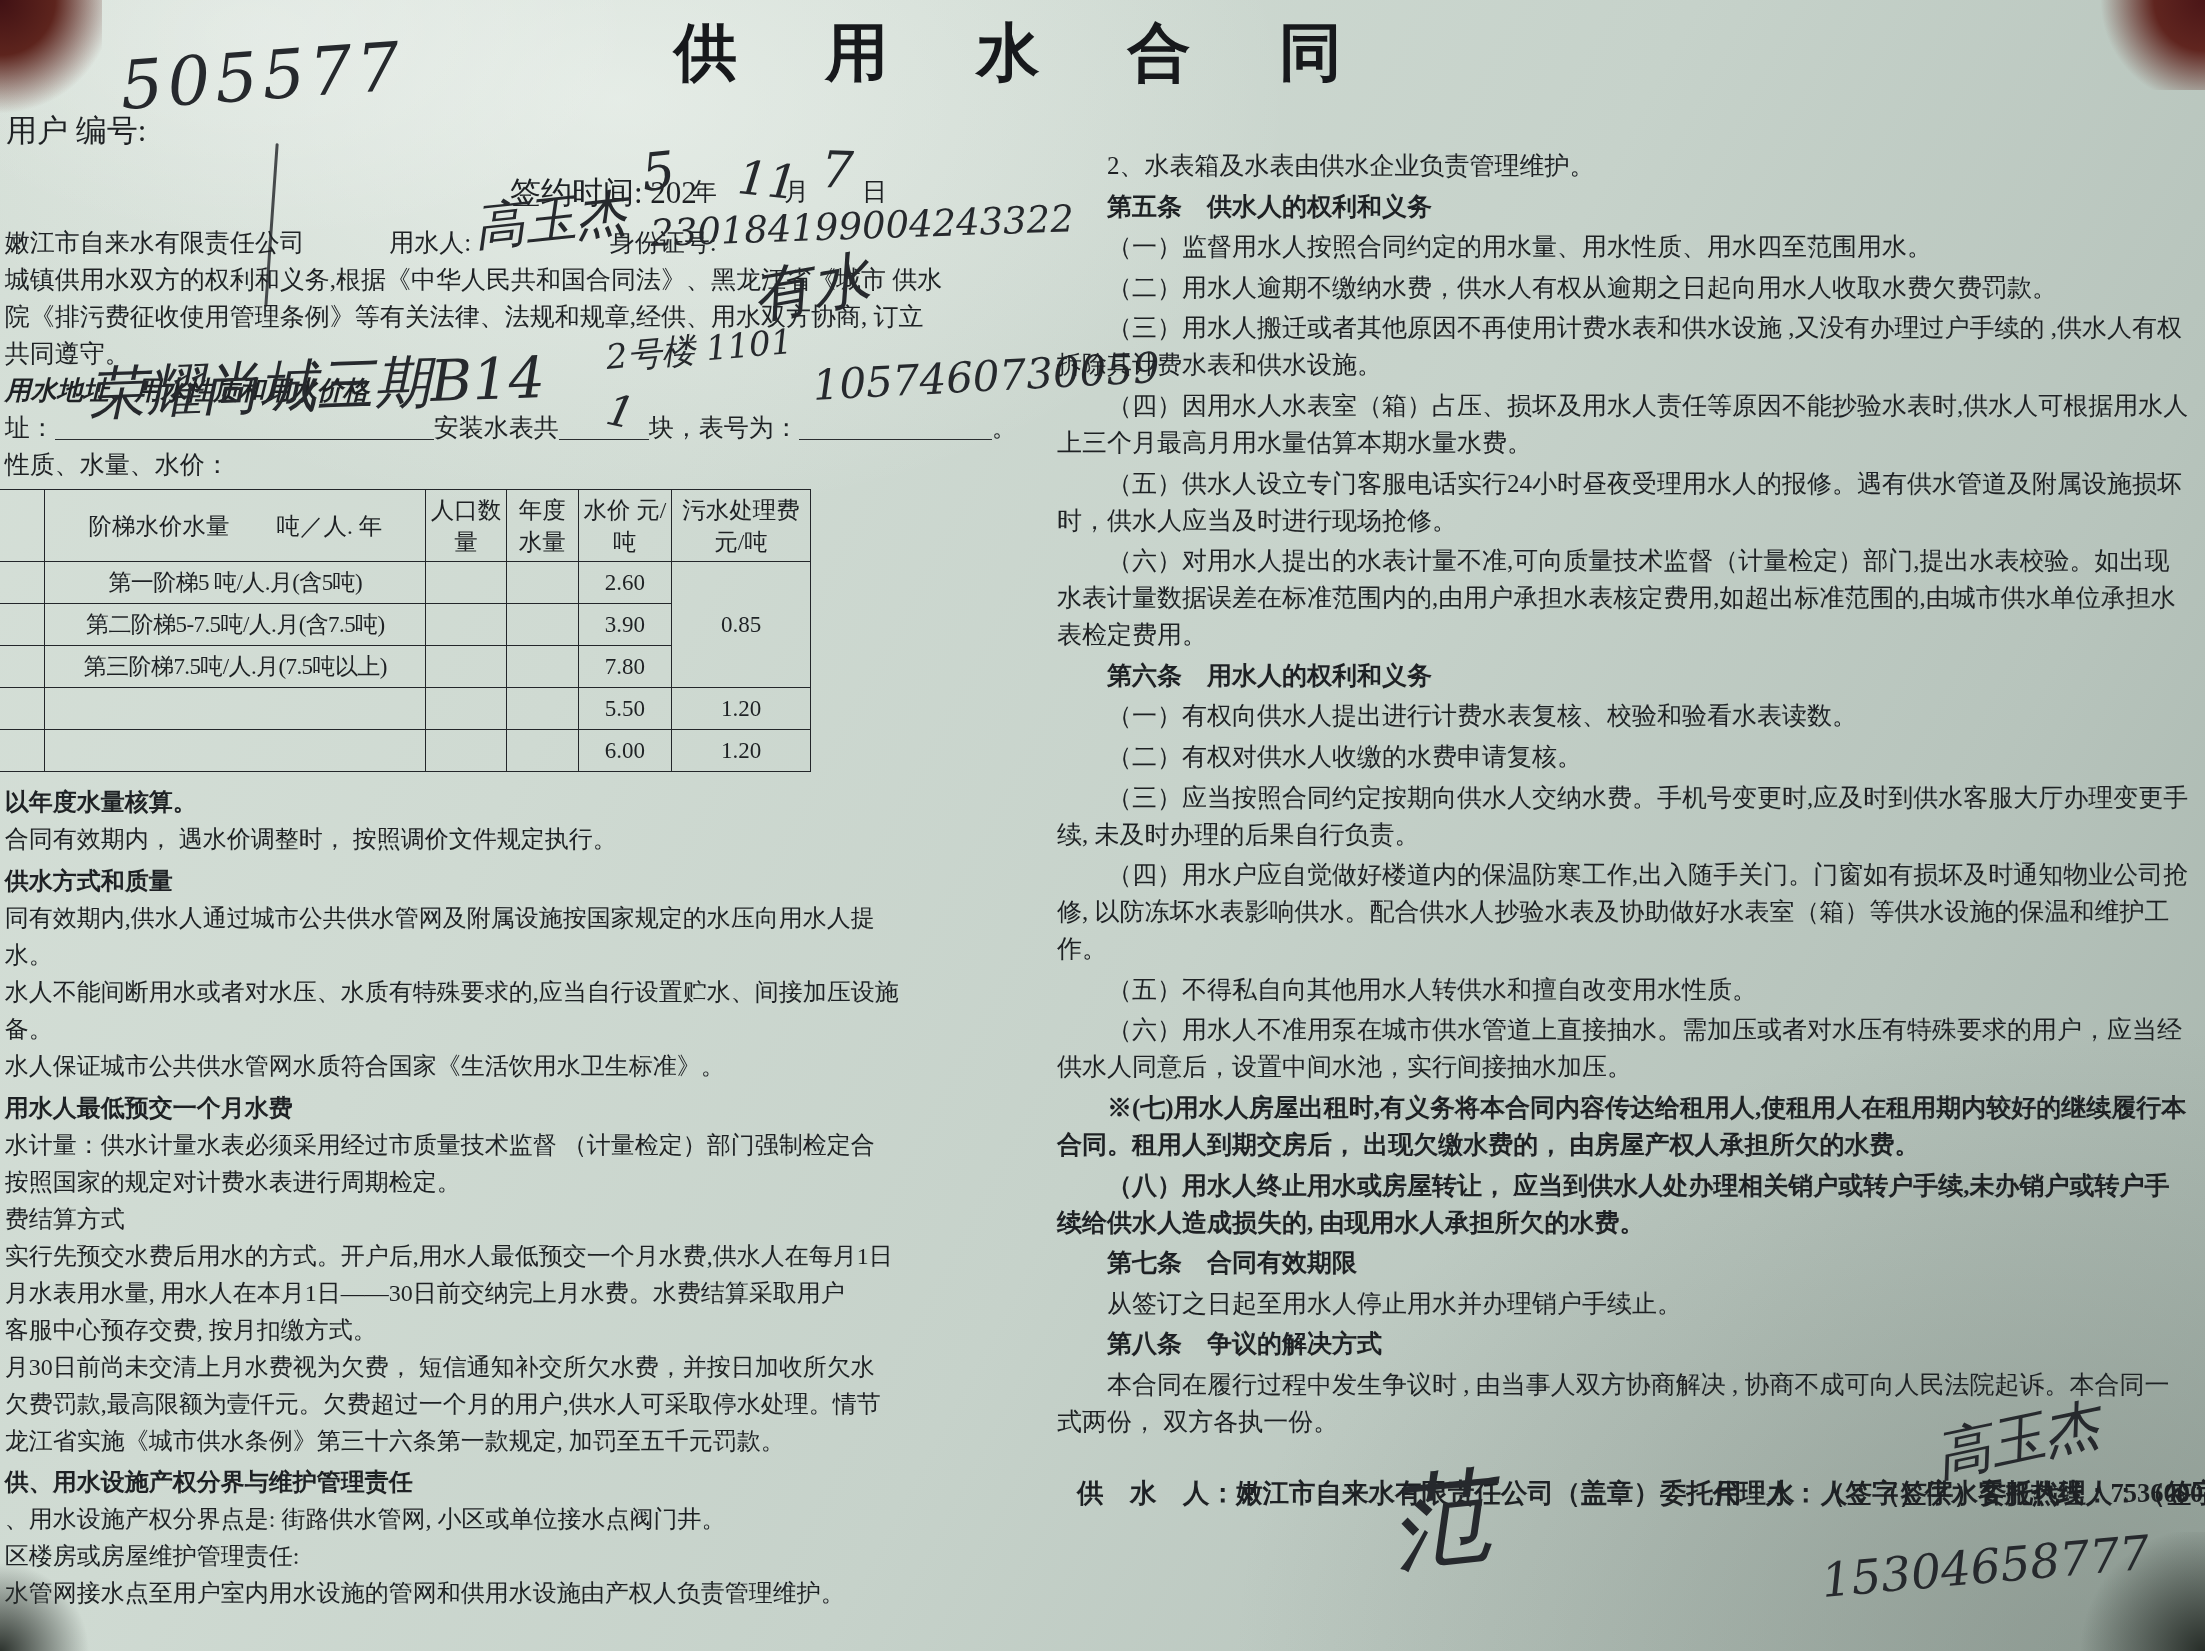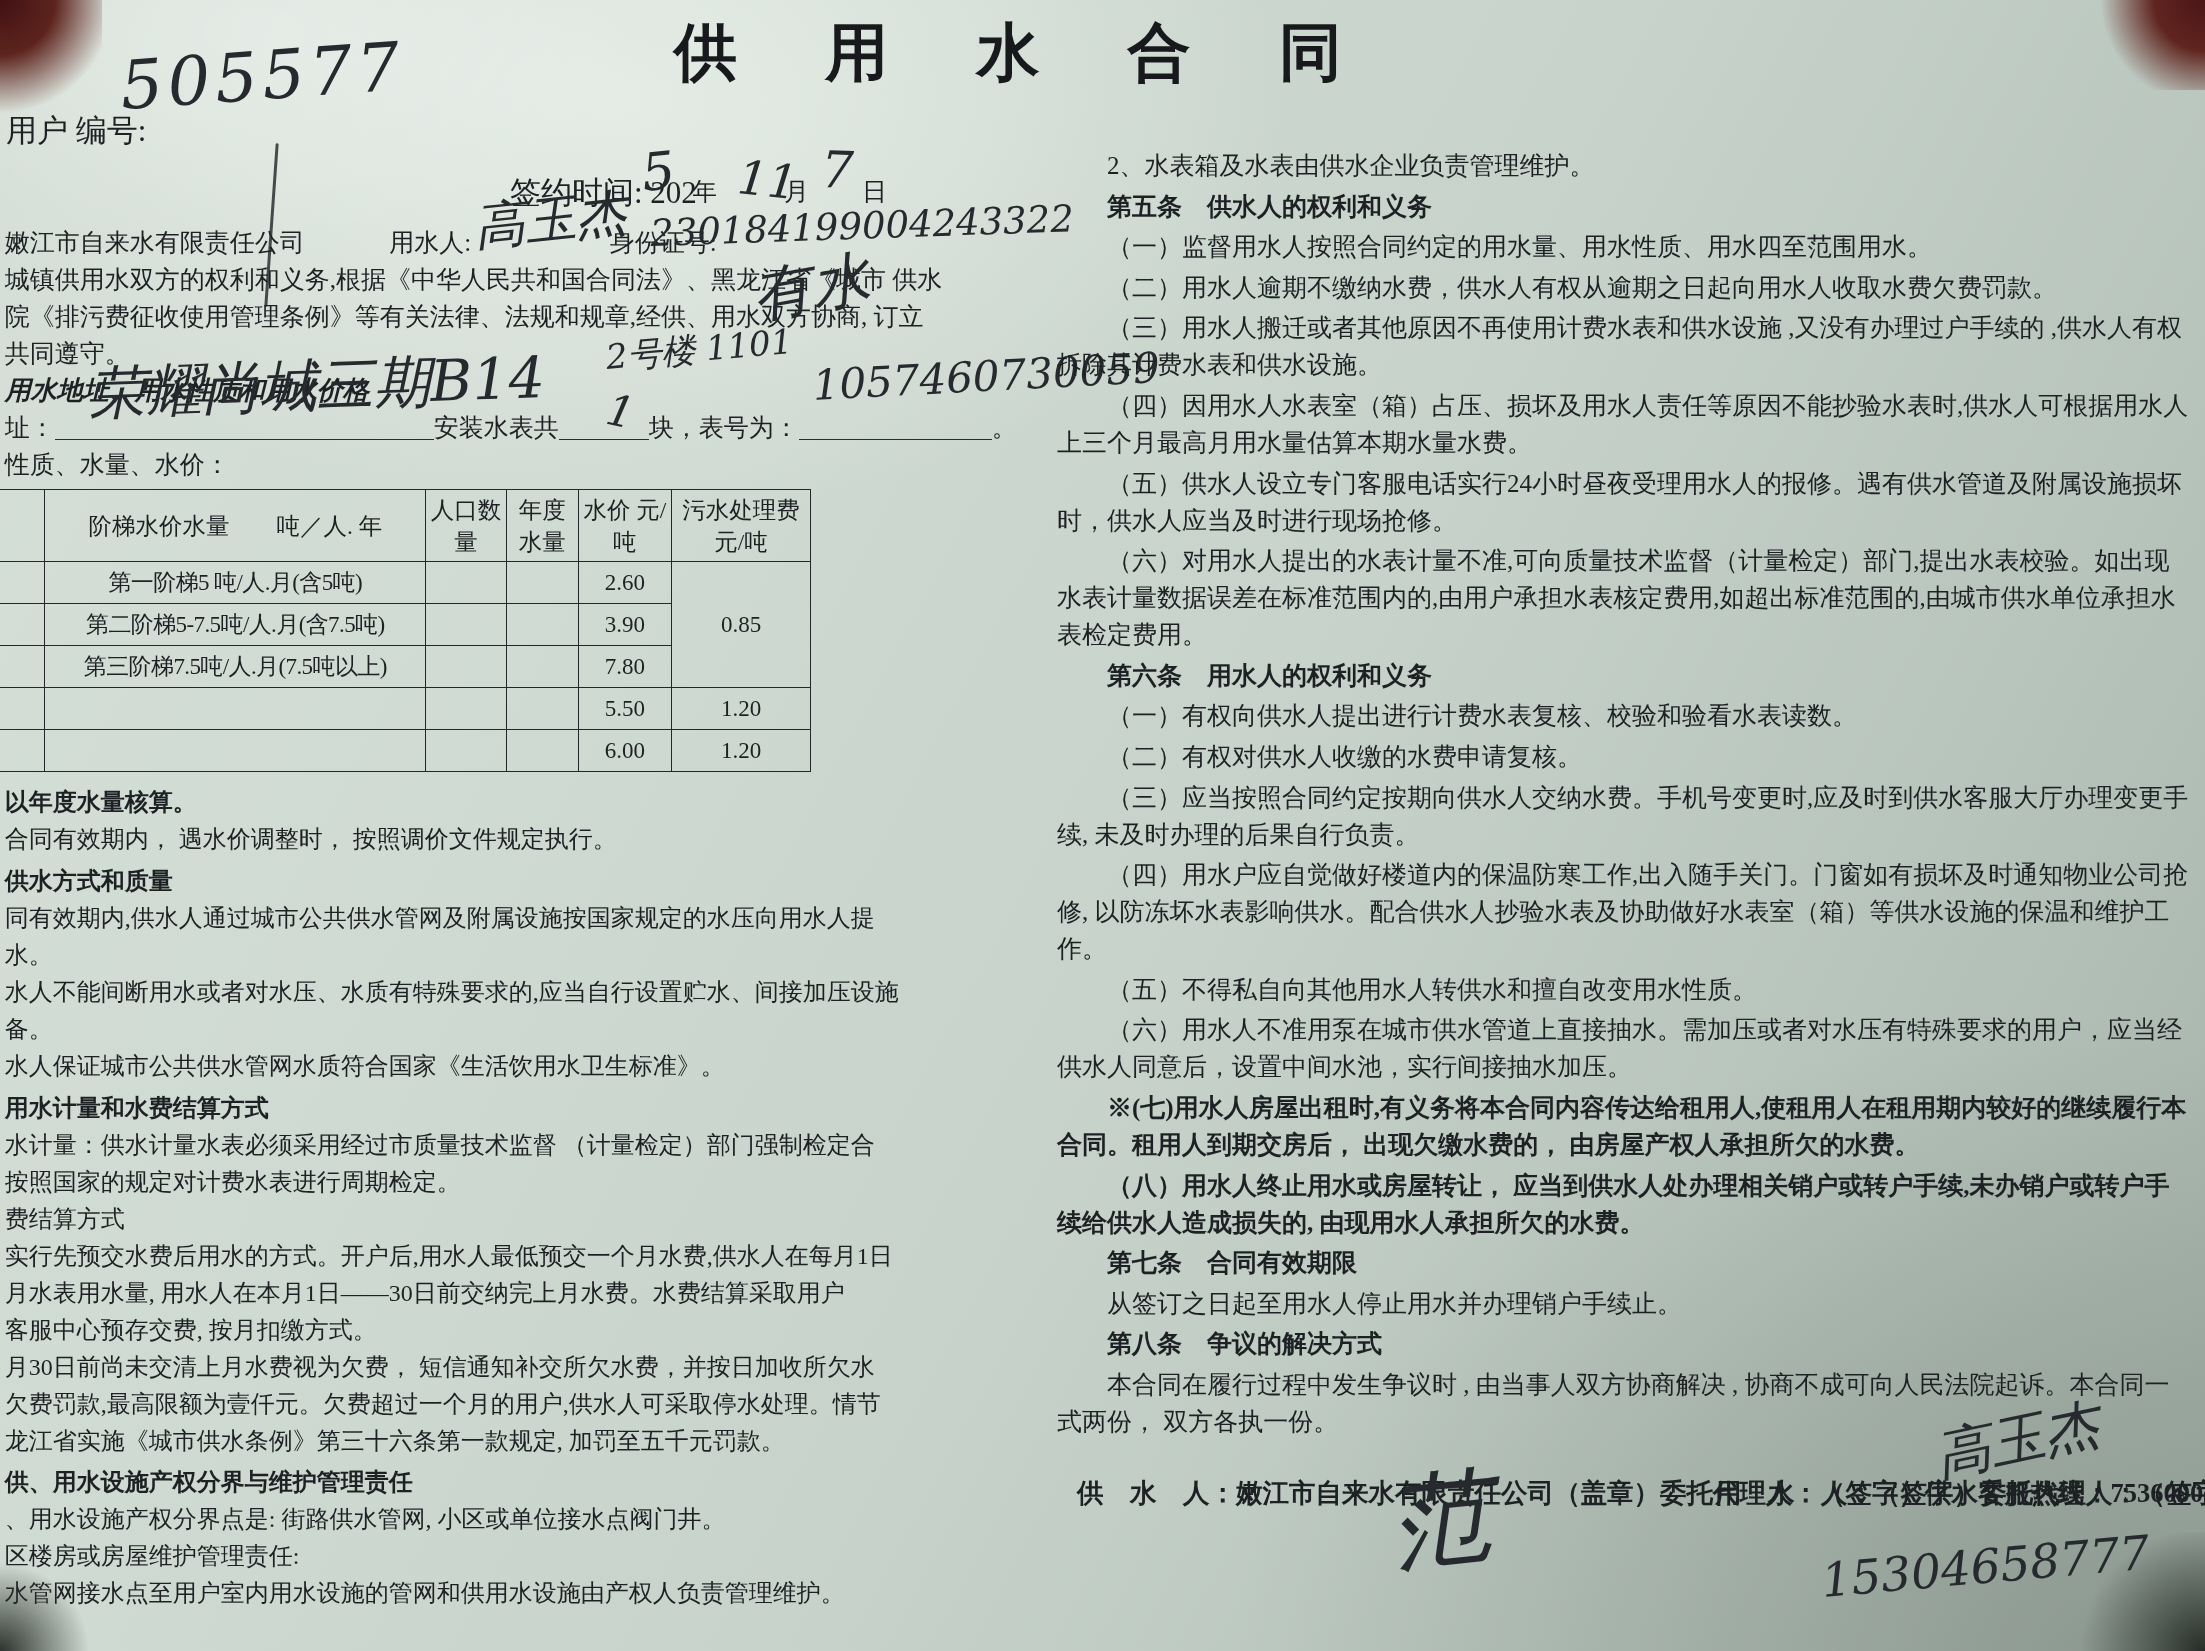--- a/index.html
+++ b/index.html
@@ -163,21 +163,21 @@
 
   <div class="leftcol">
     <div class="lp b">以年度水量核算。</div>
     <div class="lp">合同有效期内， 遇水价调整时， 按照调价文件规定执行。</div>
     <div class="lp b gap">供水方式和质量</div>
     <div class="lp">同有效期内,供水人通过城市公共供水管网及附属设施按国家规定的水压向用水人提</div>
     <div class="lp">水。</div>
     <div class="lp">水人不能间断用水或者对水压、水质有特殊要求的,应当自行设置贮水、间接加压设施</div>
     <div class="lp">备。</div>
     <div class="lp">水人保证城市公共供水管网水质符合国家《生活饮用水卫生标准》。</div>
-    <div class="lp b gap">用水计量和水费结算方式</div>
+    <div class="lp b gap">用水人最低预交一个月水费</div>
     <div class="lp">水计量：供水计量水表必须采用经过市质量技术监督 （计量检定）部门强制检定合</div>
     <div class="lp">按照国家的规定对计费水表进行周期检定。</div>
     <div class="lp">费结算方式</div>
     <div class="lp">实行先预交水费后用水的方式。开户后,用水人最低预交一个月水费,供水人在每月1日</div>
     <div class="lp">月水表用水量, 用水人在本月1日——30日前交纳完上月水费。水费结算采取用户</div>
     <div class="lp">客服中心预存交费, 按月扣缴方式。</div>
     <div class="lp">月30日前尚未交清上月水费视为欠费， 短信通知补交所欠水费，并按日加收所欠水</div>
     <div class="lp">欠费罚款,最高限额为壹仟元。欠费超过一个月的用户,供水人可采取停水处理。情节</div>
     <div class="lp">龙江省实施《城市供水条例》第三十六条第一款规定, 加罚至五千元罚款。</div>
     <div class="lp b gap">供、用水设施产权分界与维护管理责任</div>

